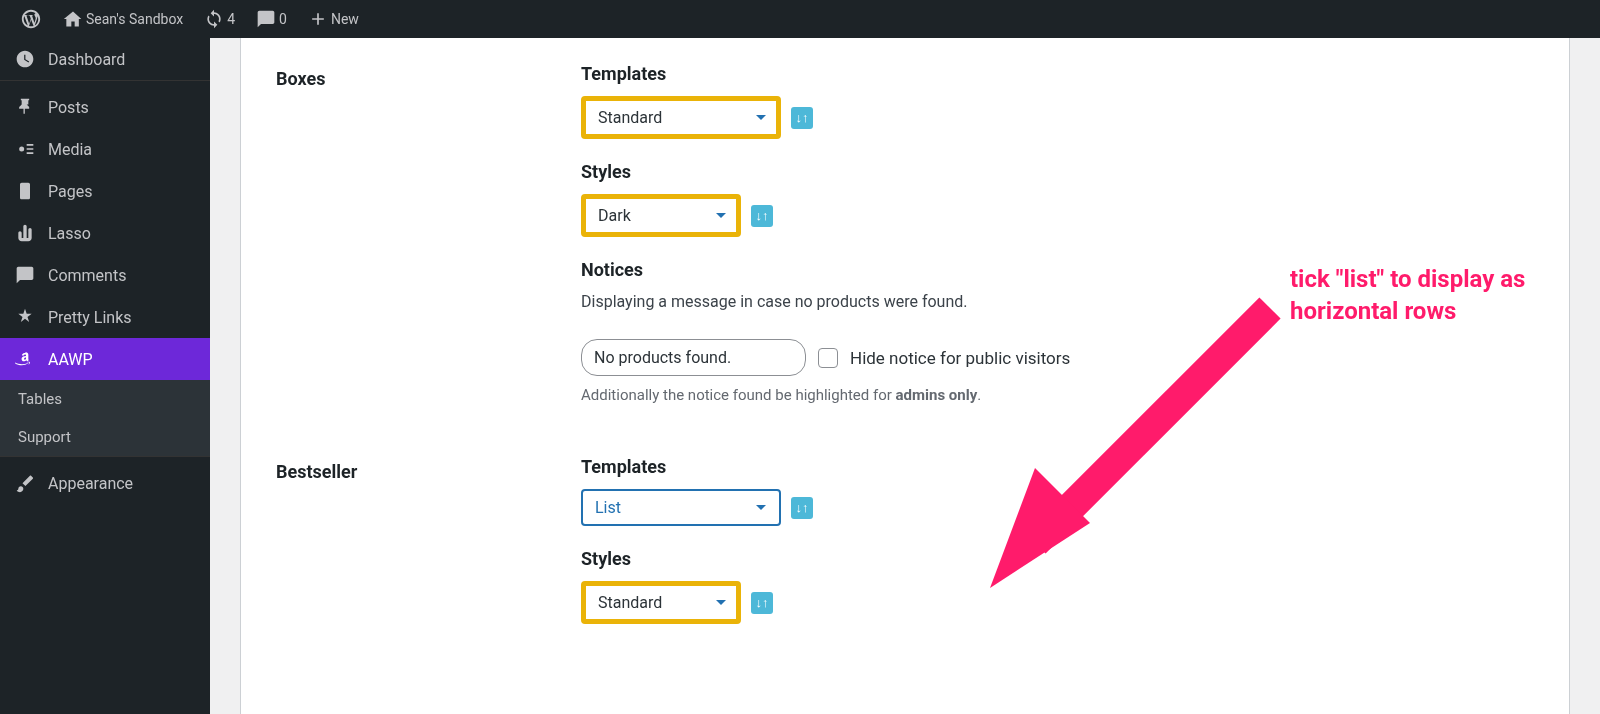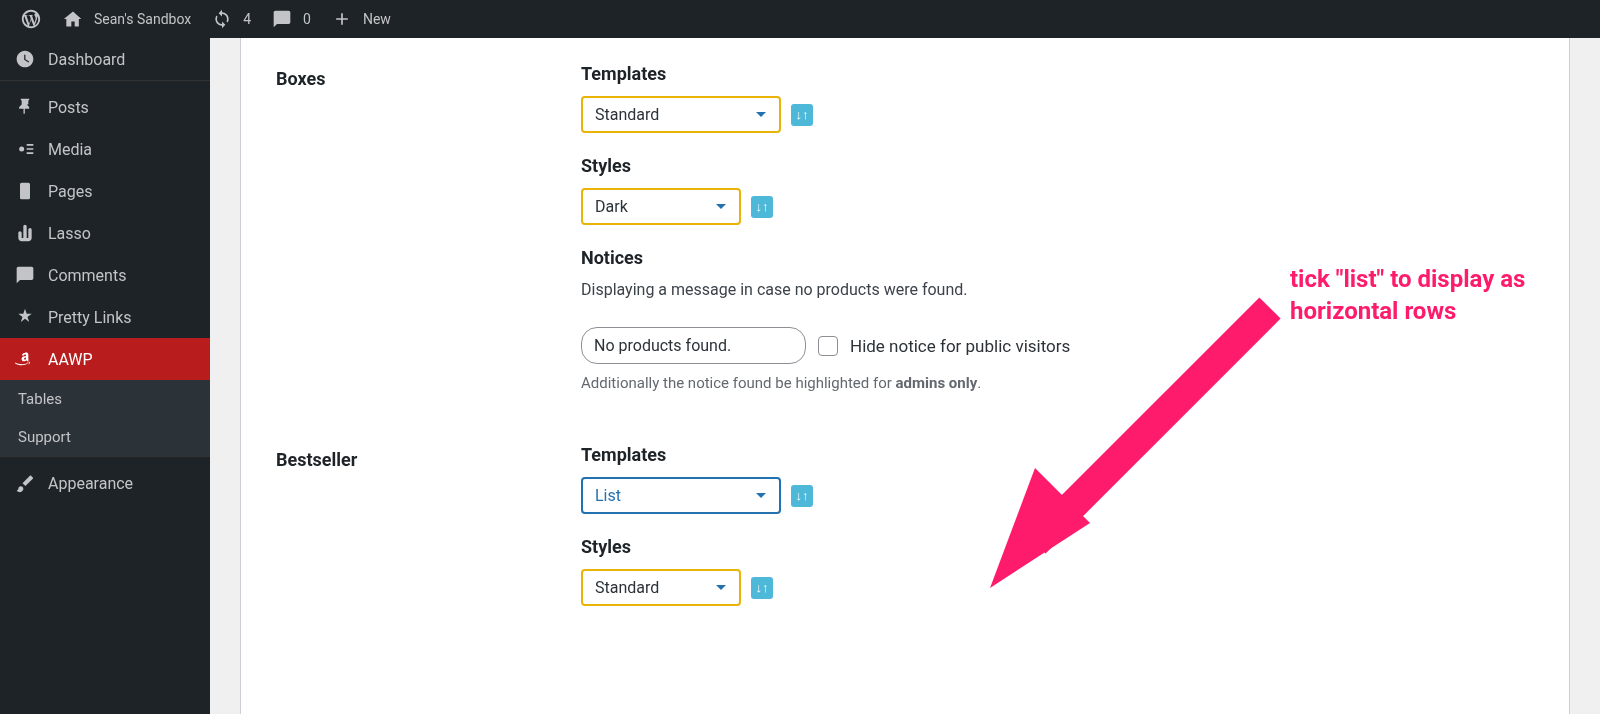--- a/index.html
+++ b/index.html
@@ -1,36 +1,36 @@
 <!DOCTYPE html>
 <html><head>
 <meta charset="utf-8">
 <style>
 *{margin:0;padding:0;box-sizing:border-box;font-family:-apple-system,BlinkMacSystemFont,"Segoe UI",Roboto,sans-serif}
 body{background:#f0f0f1;overflow:hidden}
 .topbar{height:38px;background:#1d2327;display:flex;align-items:center;padding:0 10px;color:#c3c4c7;font-size:14px}
-.topbar .tb-item{display:flex;align-items:center;gap:10px;padding:0 10px;cursor:pointer}
+.topbar .tb-item{display:flex;align-items:center;gap:2px;padding:0 10px;cursor:pointer}
 .sidebar{position:absolute;top:38px;left:0;width:210px;height:calc(100% - 38px);background:#1d2327;color:#c3c4c7}
 .sidebar .nav-item{display:flex;align-items:center;gap:12px;padding:10px 14px;font-size:16px;cursor:pointer}
-.sidebar .nav-item.active{background:#b91c1c;color:#fff;position:relative}
+.sidebar .nav-item.active{background:#6d28d9;color:#fff;position:relative}
 .sidebar .nav-item.active::after{content:'';position:absolute;right:-10px;top:50%;transform:translateY(-50%);border:10px solid transparent;border-right-color:#f0f0f1}
 .sidebar .sub-nav{background:#2c3338}
 .sidebar .sub-item{padding:10px 18px;font-size:15px;color:#c3c4c7;cursor:pointer}
 .sidebar .sub-item.active{color:#fff;font-weight:600}
 .sidebar .sep{height:6px;background:#1d2327;border-top:1px solid #333}
 .content{position:absolute;top:38px;left:210px;right:0;height:calc(100% - 38px);overflow:auto}
 .panel{background:#fff;margin:0 30px 0 30px;padding:25px 35px;border-left:1px solid #ccd0d4;border-right:1px solid #ccd0d4;min-height:100%}
 .row{display:flex;align-items:flex-start;margin-bottom:30px}
 .row-label{width:305px;font-size:18px;font-weight:700;color:#1d2327;padding-top:5px}
 .row-body{flex:1}
 .field{margin-bottom:22px}
 .field-label{font-size:18px;font-weight:700;color:#1d2327;margin-bottom:12px}
 .field-desc{font-size:16px;color:#3c434a;margin-bottom:28px}
 .field-hint{font-size:15px;color:#646970;margin-top:10px}
-.sel{appearance:none;background:#fff;border:2px solid #eab308;border-radius:4px;padding:7px 30px 7px 12px;font-size:16px;color:#2c3338;min-width:200px;cursor:pointer}
+.sel{appearance:none;background:#fff;border:5px solid #eab308;border-radius:4px;padding:7px 30px 7px 12px;font-size:16px;color:#2c3338;min-width:200px;cursor:pointer}
 .sel-wrap{display:inline-flex;align-items:center;gap:10px;position:relative}
 .sel-wrap::after{content:'';position:absolute;left:175px;top:50%;transform:translateY(-30%);border:5px solid transparent;border-top-color:#2271b1;pointer-events:none}
 .sel.narrow{min-width:160px}
 .sel-wrap.narrow::after{left:135px}
 .sel.highlight{border:2px solid #2271b1;color:#2271b1}
 .badge{display:inline-flex;align-items:center;justify-content:center;width:22px;height:22px;background:#4db8d8;color:#fff;border-radius:3px;font-size:13px;cursor:pointer}
 .txt{background:#fff;border:1px solid #8c8f94;border-radius:16px;padding:8px 12px;font-size:16px;color:#2c3338;width:225px}
 .inline{display:flex;align-items:center;gap:12px}
 .chk{width:20px;height:20px;border:1px solid #8c8f94;border-radius:4px;cursor:pointer}
 .chk-label{font-size:17px;color:#2c3338}

